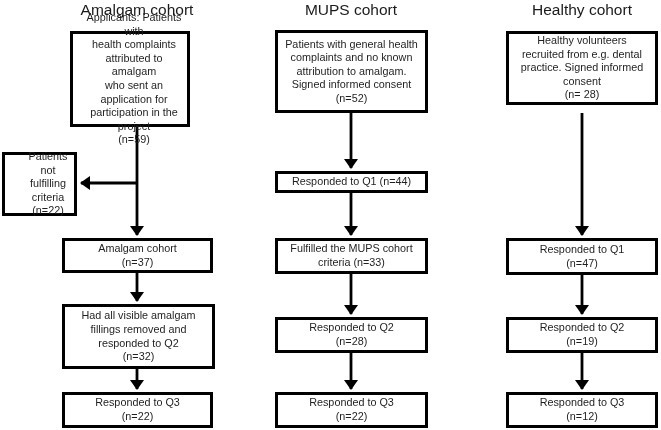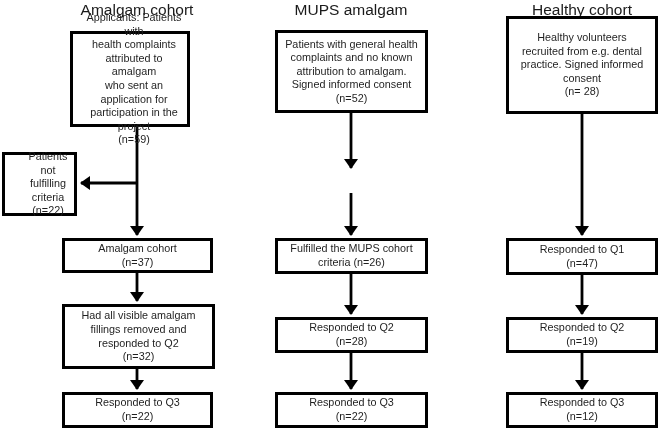--- a/index.html
+++ b/index.html
@@ -56,33 +56,33 @@
   .a-b4   { left: 62px;  top: 392px; width: 151px; height: 36px; }
   .a-title { left: 37px; }
   
   .m-b1 { left: 275px; top: 30px;  width: 153px; height: 83px; }
   .m-b2 { left: 275px; top: 171px; width: 153px; height: 22px; }
   .m-b3 { left: 275px; top: 238px; width: 153px; height: 36px; }
   .m-b4 { left: 275px; top: 317px; width: 153px; height: 36px; }
   .m-b5 { left: 275px; top: 392px; width: 153px; height: 36px; }
   .m-title { left: 251px; }
   
-  .h-b1 { left: 506px; top: 16px;  width: 152px; height: 98px; }
+  .h-b1 { left: 506px; top: 31px;  width: 152px; height: 74px; }
   .h-b2 { left: 506px; top: 238px; width: 152px; height: 37px; }
   .h-b3 { left: 506px; top: 317px; width: 152px; height: 36px; }
   .h-b4 { left: 506px; top: 392px; width: 152px; height: 36px; }
   .h-title { left: 482px; }
 </style>
 </head>
 <body>
 
 <div class="diagram">
 
   <div class="col-title a-title">Amalgam cohort</div>
-  <div class="col-title m-title">MUPS amalgam</div>
+  <div class="col-title m-title">MUPS cohort</div>
   <div class="col-title h-title">Healthy cohort</div>
 
   <svg class="arrows" width="661" height="430" viewBox="0 0 661 430" xmlns="http://www.w3.org/2000/svg">
     <defs>
       <marker id="arrow" markerUnits="userSpaceOnUse" markerWidth="14" markerHeight="14" refX="9" refY="7" orient="auto">
         <path d="M0,0 L10,7 L0,14 Z" fill="#000000"></path>
       </marker>
     </defs>
     <g stroke="#000000" stroke-width="2.8" fill="none">
       <line x1="137" y1="127" x2="137" y2="235" marker-end="url(#arrow)"></line>
@@ -118,22 +118,23 @@
 responded to Q2
 (n=32)</div>
   <div class="box a-b4">Responded to Q3
 (n=22)</div>
 
   <div class="box m-b1">Patients with general health
 complaints and no known
 attribution to amalgam.
 Signed informed consent
 (n=52)</div>
+  <div class="box m-b2">Responded to Q1 (n=44)</div>
   <div class="box m-b3">Fulfilled the MUPS cohort
-criteria (n=26)</div>
+criteria (n=33)</div>
   <div class="box m-b4">Responded to Q2
 (n=28)</div>
   <div class="box m-b5">Responded to Q3
 (n=22)</div>
 
   <div class="box h-b1">Healthy volunteers
 recruited from e.g. dental
 practice. Signed informed
 consent
 (n= 28)</div>

